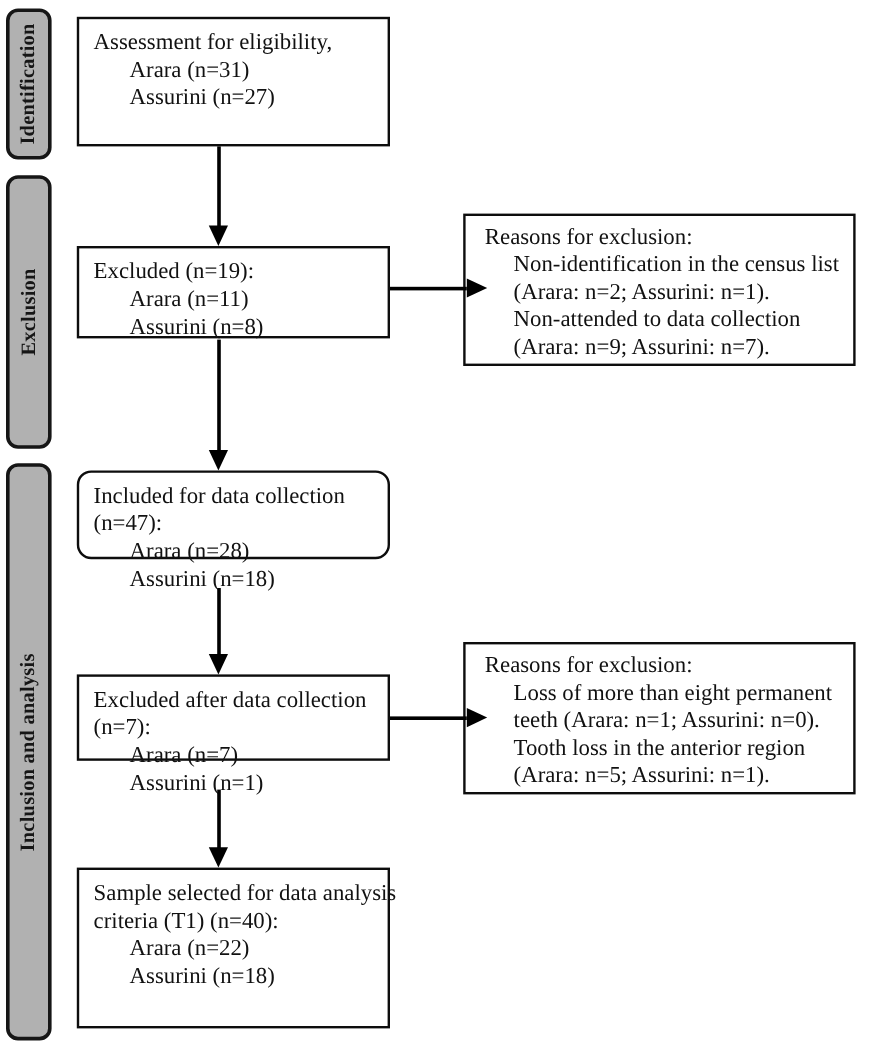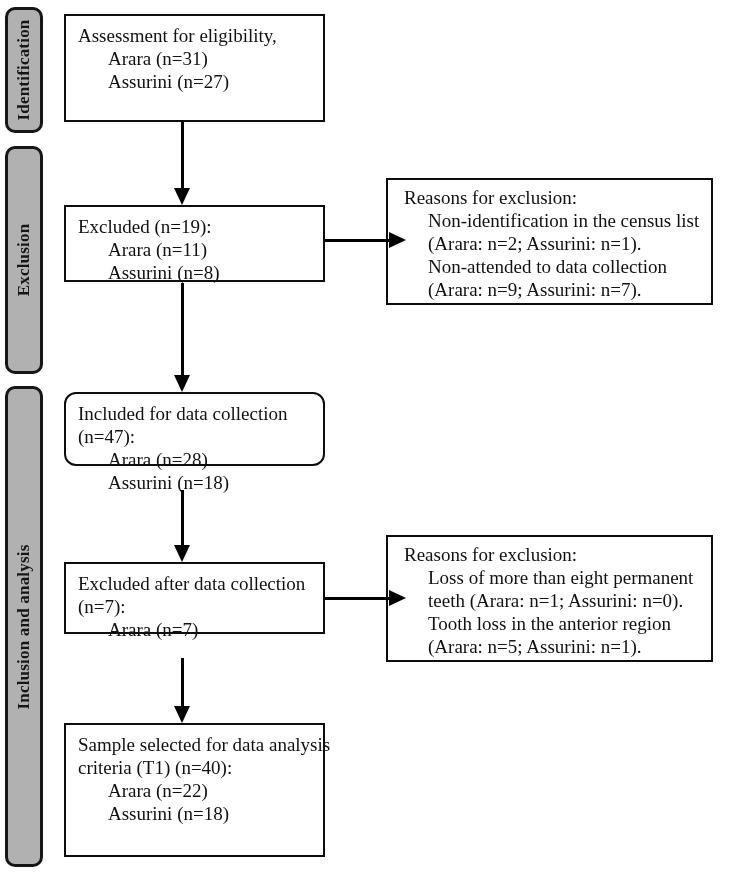--- a/index.html
+++ b/index.html
@@ -89,20 +89,21 @@
     <div class="line">Included for data collection</div>
     <div class="line">(n=47):</div>
     <div class="line indent">Arara (n=28)</div>
     <div class="line indent">Assurini (n=18)</div>
   </div>
 
   <div class="box main b4">
     <div class="line">Excluded after data collection</div>
     <div class="line">(n=7):</div>
     <div class="line indent">Arara (n=7)</div>
+    <div class="line indent">Assurini (n=1)</div>
   </div>
 
   <div class="box side r2">
     <div class="line">Reasons for exclusion:</div>
     <div class="line indent">Loss of more than eight permanent</div>
     <div class="line indent">teeth (Arara: n=1; Assurini: n=0).</div>
     <div class="line indent">Tooth loss in the anterior region</div>
     <div class="line indent">(Arara: n=5; Assurini: n=1).</div>
   </div>
 

